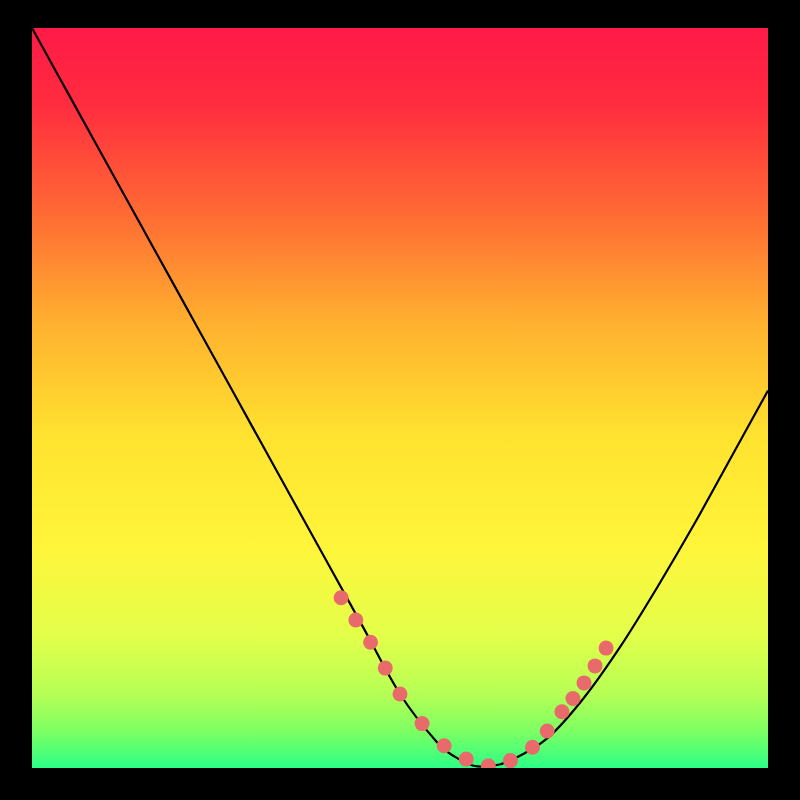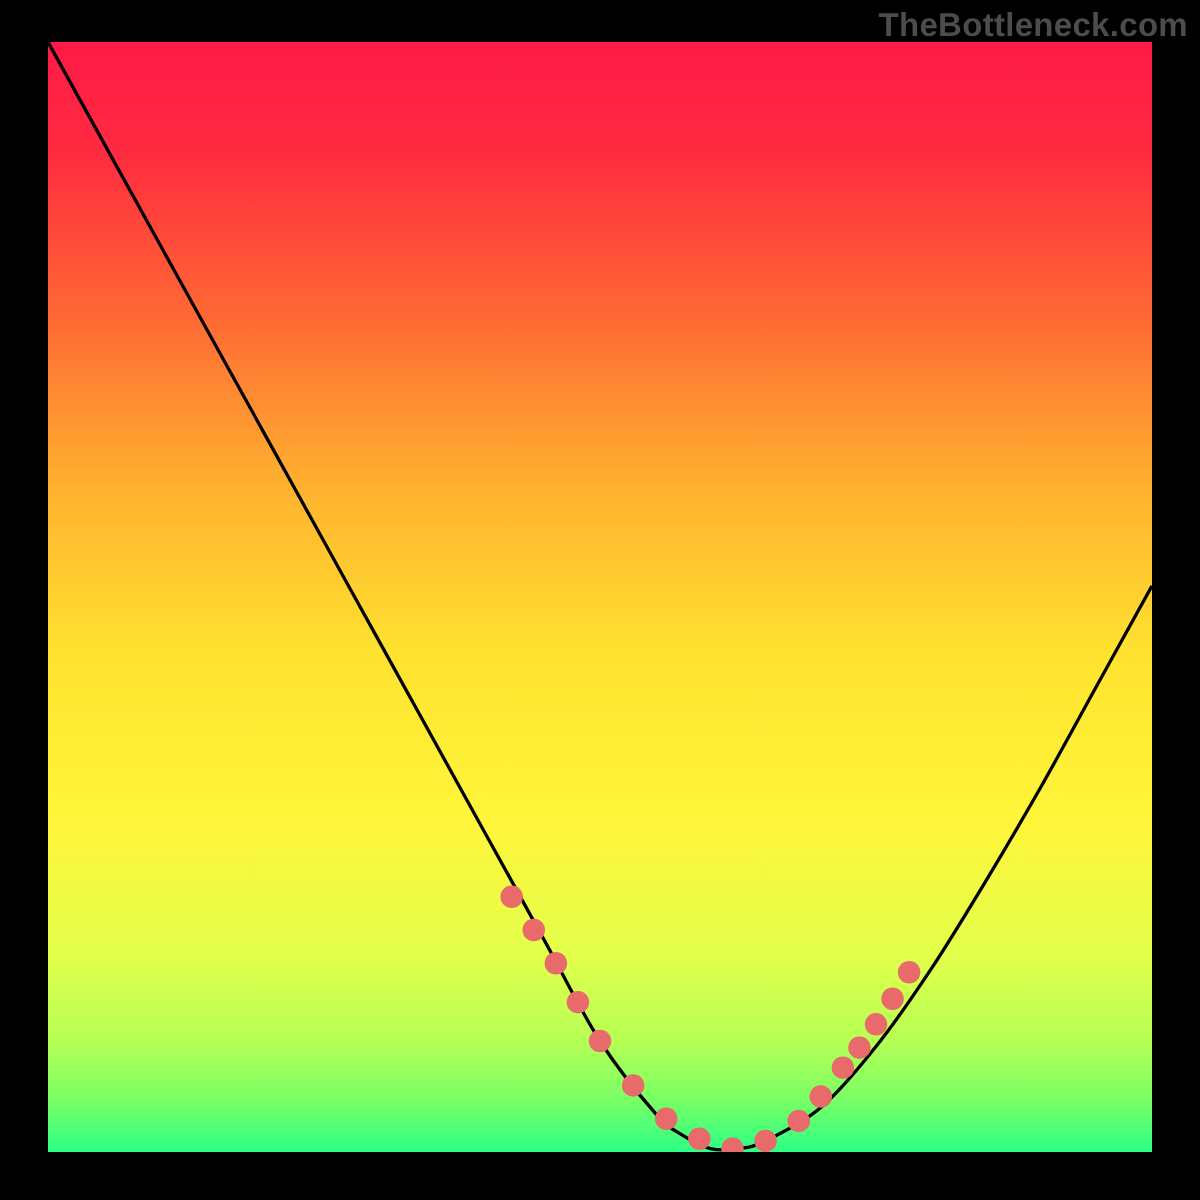--- a/index.html
+++ b/index.html
@@ -28,21 +28,20 @@
     z-index: 10;
   }
   svg {
     display: block;
   }
 </style>
 </head>
 <body>
 
 <div class="frame">
-  <div class="watermark">TheBottleneck.com</div>
   <svg id="chart" width="800" height="800" viewBox="0 0 800 800">
     <defs>
       <linearGradient id="bg-grad" x1="0" y1="0" x2="0" y2="1">
           <stop offset="0%" stop-color="#ff1a47"></stop>
           <stop offset="10%" stop-color="#ff2b3f"></stop>
           <stop offset="25%" stop-color="#ff6a34"></stop>
           <stop offset="40%" stop-color="#ffb12f"></stop>
           <stop offset="55.00000000000001%" stop-color="#ffe22f"></stop>
           <stop offset="70%" stop-color="#fff53a"></stop>
           <stop offset="82%" stop-color="#e3ff4a"></stop>

